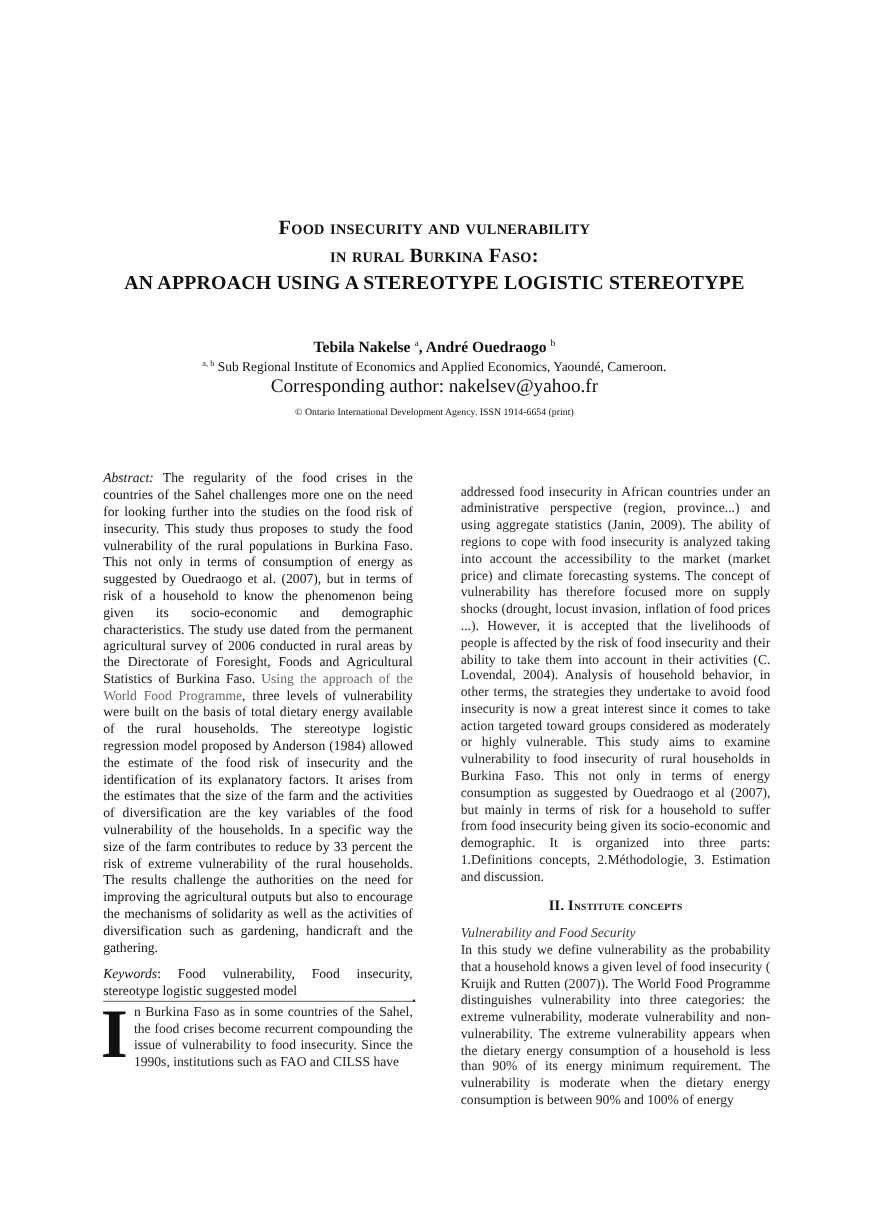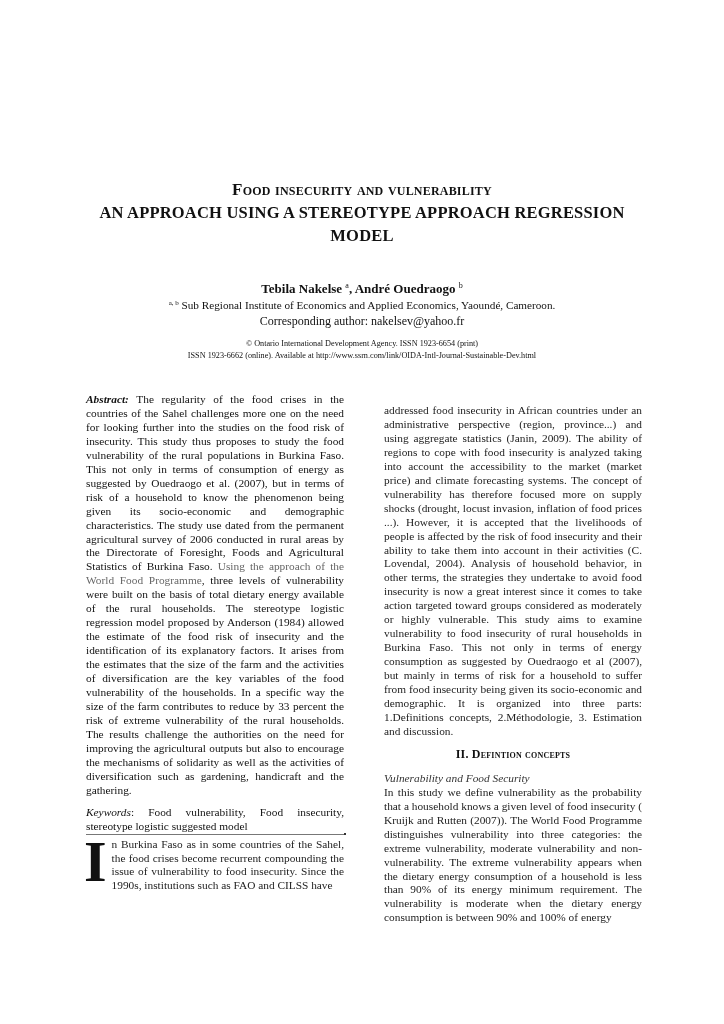--- a/index.html
+++ b/index.html
@@ -7,31 +7,31 @@
     .page { position: absolute; left: 0; top: 0; width: 724px; height: 1004px; margin-top: 16px; }
 
     .title-block { position: absolute; top: 162px; left: 0; width: 724px; text-align: center; font-weight: bold; color: #111; }
     .title-line { font-size: 17px; line-height: 23px; font-variant: small-caps; letter-spacing: 0.2px; }
     .title-line.caps { font-variant: normal; font-size: 16.5px; }
 
     .authors { position: absolute; top: 265px; left: 0; width: 724px; text-align: center; font-size: 13px; font-weight: bold; }
     .authors sup { font-size: 8px; font-weight: normal; vertical-align: 5px; }
     .affil { position: absolute; top: 283px; left: 0; width: 724px; text-align: center; font-size: 11.2px; }
     .affil sup { font-size: 7px; vertical-align: 4px; }
-    .corr { position: absolute; top: 298px; left: 0; width: 724px; text-align: center; font-size: 12px; }
+    .corr { position: absolute; top: 298px; left: 0; width: 724px; text-align: center; font-size: 16px; }
 
     .copy1 { position: absolute; top: 323px; left: 0; width: 724px; text-align: center; font-size: 8.2px; }
     .copy2 { position: absolute; top: 335px; left: 0; width: 724px; text-align: center; font-size: 8.2px; }
 
     .col { position: absolute; font-size: 11.35px; line-height: 13.95px; text-align: justify; }
     .col-left { left: 86px; top: 377px; width: 258px; font-family: "Liberation Serif", serif; }
     .col-right { left: 384px; top: 388px; width: 258px; font-family: "Liberation Serif", serif; }
 
     .abstract p { margin: 0; }
-    .abstract .label { font-weight: bold; font-style: italic; }
+    .abstract .label { font-weight: normal; font-style: italic; }
     .abstract .grey { color: #666; }
 
     .keywords { margin-top: 8px; }
     .keywords .label { font-weight: normal; font-style: italic; }
 
     .section-head { text-align: center; font-weight: bold; font-size: 11.5px; margin: 9px 0 10px 0; font-variant: small-caps; letter-spacing: 0.2px; }
     .section-head.big { font-size: 12px; }
 
     .rule { height: 1px; background: #777; margin: 0 0 3px 0; position: relative; }
     .rule::after { content: ""; position: absolute; right: -2px; top: -1px; width: 2px; height: 2px; background: #333; }
@@ -43,39 +43,38 @@
     .right-text p { margin: 0; color: #222; }
     .subhead { font-style: italic; color: #333; margin-top: 2px; }
   </style>
 </head>
 <body>
 
 <div class="page">
 
   <div class="title-block">
     <div class="title-line">Food insecurity and vulnerability</div>
-    <div class="title-line caps">AN APPROACH USING A STEREOTYPE APPROACH REGRESSION</div>
-    <div class="title-line caps">MODEL</div>
+    <div class="title-line">in rural Burkina Faso:</div>
+    <div class="title-line caps">AN APPROACH USING A STEREOTYPE LOGISTIC STEREOTYPE</div>
   </div>
 
   <div class="authors">
     <span>Tebila Nakelse</span>
     <sup>a</sup><span>, </span><span>André Ouedraogo</span>
     <sup>b</sup>
   </div>
 
   <div class="affil">
     <sup>a, b</sup>
     <span>Sub Regional Institute of Economics and Applied Economics, Yaoundé, Cameroon.</span>
   </div>
 
   <div class="corr">Corresponding author: nakelsev@yahoo.fr</div>
 
-  <div class="copy1">© Ontario International Development Agency. ISSN 1923-6654 (print)</div>
-  <div class="copy2">ISSN 1923-6662 (online). Available at http://www.ssrn.com/link/OIDA-Intl-Journal-Sustainable-Dev.html</div>
+  <div class="copy1">© Ontario International Development Agency. ISSN 1914-6654 (print)</div>
 
   <div class="col col-left">
     <div class="abstract">
       <p><span class="label">Abstract:</span><span> The regularity of the food crises in the countries of the Sahel challenges more one on the need for looking further into the studies on the food risk of insecurity.  This study thus proposes to study the food vulnerability of the rural populations in Burkina Faso. This not only in terms of consumption of energy as suggested by Ouedraogo et al. (2007), but in terms of risk of a household to know the phenomenon being given its socio-economic and demographic characteristics.  The study use dated from the permanent agricultural survey of 2006 conducted in rural areas by the Directorate of Foresight, Foods and Agricultural Statistics of Burkina Faso. </span><span class="grey">Using the approach of the World Food Programme</span><span>, three levels of vulnerability were built on the basis of total dietary energy available of the rural households.  The stereotype logistic regression model proposed by Anderson (1984) allowed the estimate of the food risk of insecurity and the identification of its explanatory factors.  It arises from the estimates that the size of the farm and the activities of diversification are the key variables of the food vulnerability of the households.  In a specific way the size of the farm contributes to reduce by 33 percent the risk of extreme vulnerability of the rural households.  The results challenge the authorities on the need for improving the agricultural outputs but also to encourage the mechanisms of solidarity as well as the activities of diversification such as gardening, handicraft and the gathering.</span></p>
     </div>
 
     <div class="keywords">
       <span class="label">Keywords</span><span>: </span><span>Food vulnerability, Food insecurity, stereotype logistic suggested model</span>
     </div>
 
@@ -84,19 +83,19 @@
 
     <div class="intro">
       <span class="dropcap">I</span>
       <p>n Burkina Faso as in some countries of the Sahel, the food crises become recurrent compounding the issue of vulnerability to food insecurity. Since the 1990s, institutions such as FAO and CILSS have</p>
     </div>
   </div>
 
   <div class="col col-right right-text">
     <p>addressed food insecurity in African countries under an administrative perspective (region, province...) and using aggregate statistics (Janin, 2009). The ability of regions to cope with food insecurity is analyzed taking into account the accessibility to the market (market price) and climate forecasting systems. The concept of vulnerability has therefore focused more on supply shocks (drought, locust invasion, inflation of food prices ...). However, it is accepted that the livelihoods of people is affected by the risk of food insecurity and their ability to take them into account in their activities (C. Lovendal, 2004). Analysis of household behavior, in other terms, the strategies they undertake to avoid food insecurity is now a great interest since it comes to take action targeted toward groups considered as moderately or highly vulnerable. This study aims to examine vulnerability to food insecurity of rural households in Burkina Faso. This not only in terms of energy consumption as suggested by Ouedraogo et al (2007), but mainly in terms of risk for a household  to suffer from food insecurity being given its socio-economic and demographic. It is organized into three parts: 1.Definitions concepts, 2.Méthodologie, 3. Estimation and discussion.</p>
 
-    <div class="section-head big">II. Defintion concepts</div>
+    <div class="section-head big">II. Institute concepts</div>
 
     <div class="subhead">Vulnerability and Food Security</div>
     <p>In this study we define vulnerability as the probability that a household knows a given level of food insecurity ( Kruijk and Rutten (2007)). The World Food Programme distinguishes vulnerability into three categories: the extreme vulnerability, moderate vulnerability and non-vulnerability. The extreme vulnerability appears when the dietary energy consumption of a household is less than 90% of its energy minimum requirement. The vulnerability is moderate when the dietary energy consumption is between 90% and 100% of energy</p>
   </div>
 
 </div>
 
 </body></html>

